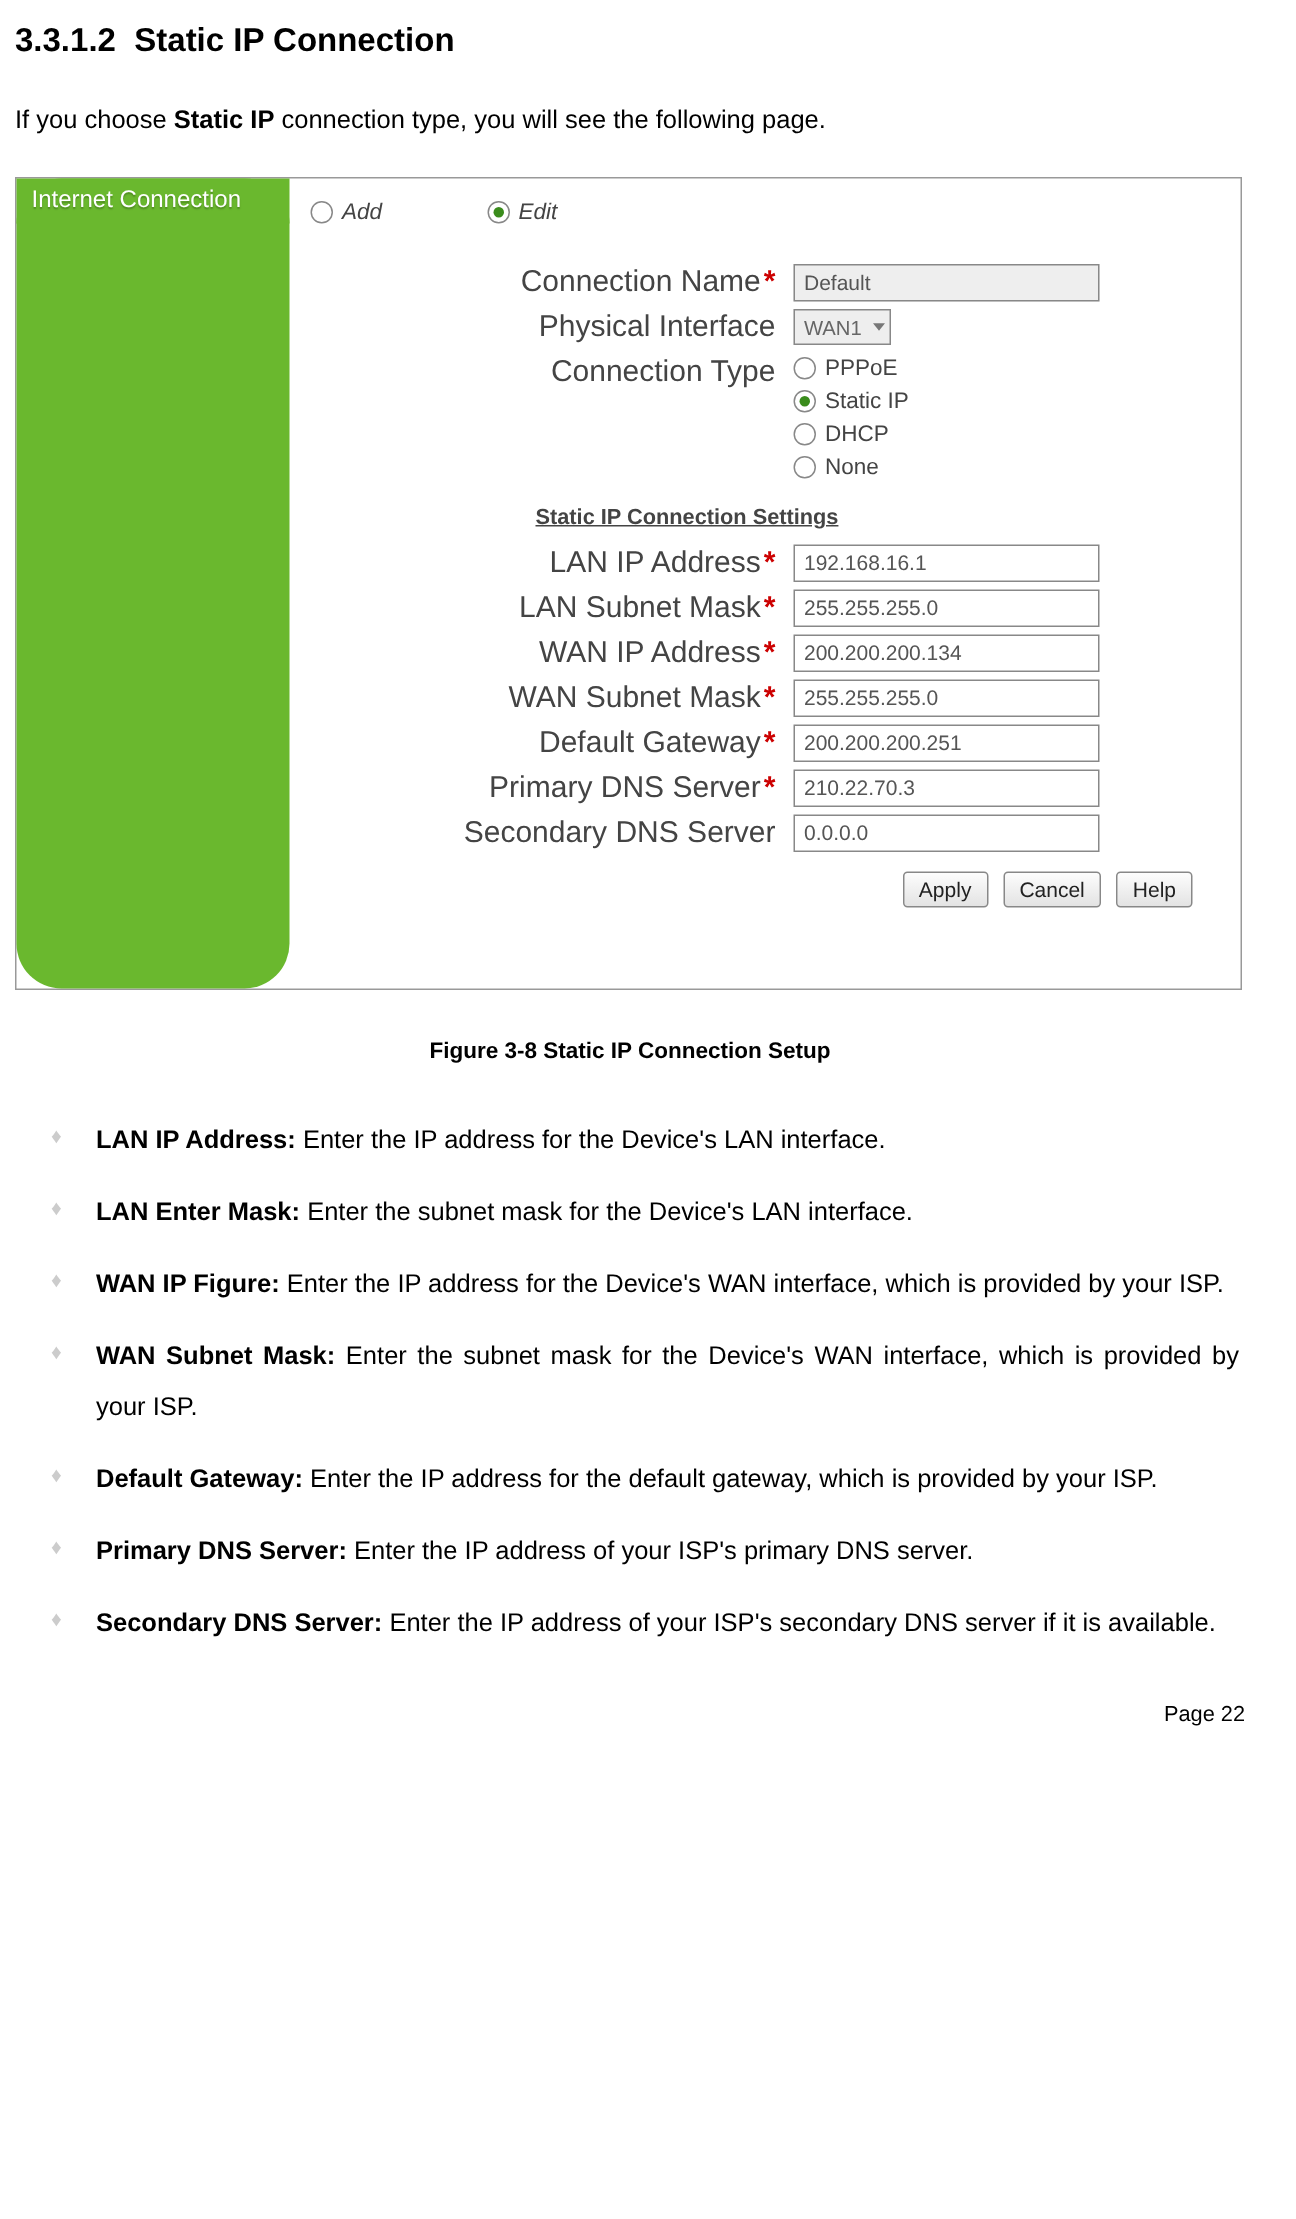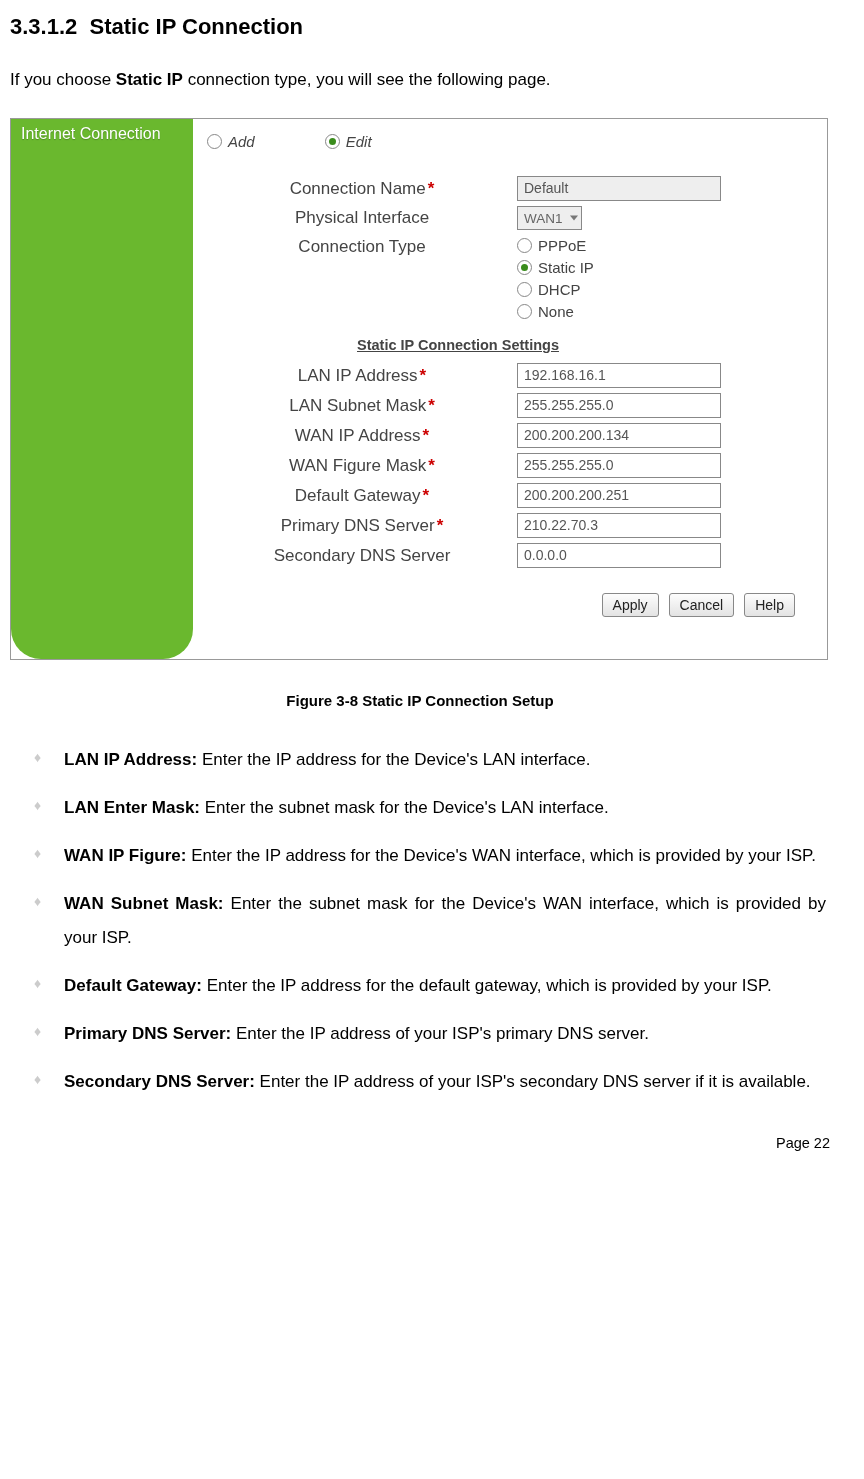--- a/index.html
+++ b/index.html
@@ -75,22 +75,23 @@
       border-radius: 50%;
       background: #3a8c1c;
     }
     .form-row {
       display: flex;
       align-items: center;
       margin: 2px 0 5px 0;
     }
     .form-label {
       width: 310px;
-      text-align: center;
-      font-size: 17px;
+      text-align: right;
+      padding-right: 12px;
+      font-size: 20px;
       color: #444;
     }
     .req {
       color: #c00;
       font-weight: bold;
       padding-left: 2px;
     }
     .text-input {
       border: 1px solid #888;
       font-size: 14px;
@@ -142,21 +143,20 @@
       padding: 8px 18px 4px 0;
     }
     .ui-btn {
       border: 1px solid #888;
       background: linear-gradient(#fdfdfd,#e3e3e3);
       border-radius: 3px;
       padding: 3px 10px;
       font-size: 14px;
       color: #222;
       cursor: pointer;
-      margin-top: 12px;
     }
     .fig-caption {
       text-align: center;
       font-weight: bold;
       font-size: 15px;
       margin-bottom: 34px;
     }
     .desc-list {
       list-style: none;
       padding: 0 4px 0 24px;
@@ -257,21 +257,21 @@
     </div>
     <div class="form-row">
       <div class="form-label"><span>LAN Subnet Mask</span><span class="req">*</span></div>
       <div class="text-input">255.255.255.0</div>
     </div>
     <div class="form-row">
       <div class="form-label"><span>WAN IP Address</span><span class="req">*</span></div>
       <div class="text-input">200.200.200.134</div>
     </div>
     <div class="form-row">
-      <div class="form-label"><span>WAN Figure Mask</span><span class="req">*</span></div>
+      <div class="form-label"><span>WAN Subnet Mask</span><span class="req">*</span></div>
       <div class="text-input">255.255.255.0</div>
     </div>
     <div class="form-row">
       <div class="form-label"><span>Default Gateway</span><span class="req">*</span></div>
       <div class="text-input">200.200.200.251</div>
     </div>
     <div class="form-row">
       <div class="form-label"><span>Primary DNS Server</span><span class="req">*</span></div>
       <div class="text-input">210.22.70.3</div>
     </div>

